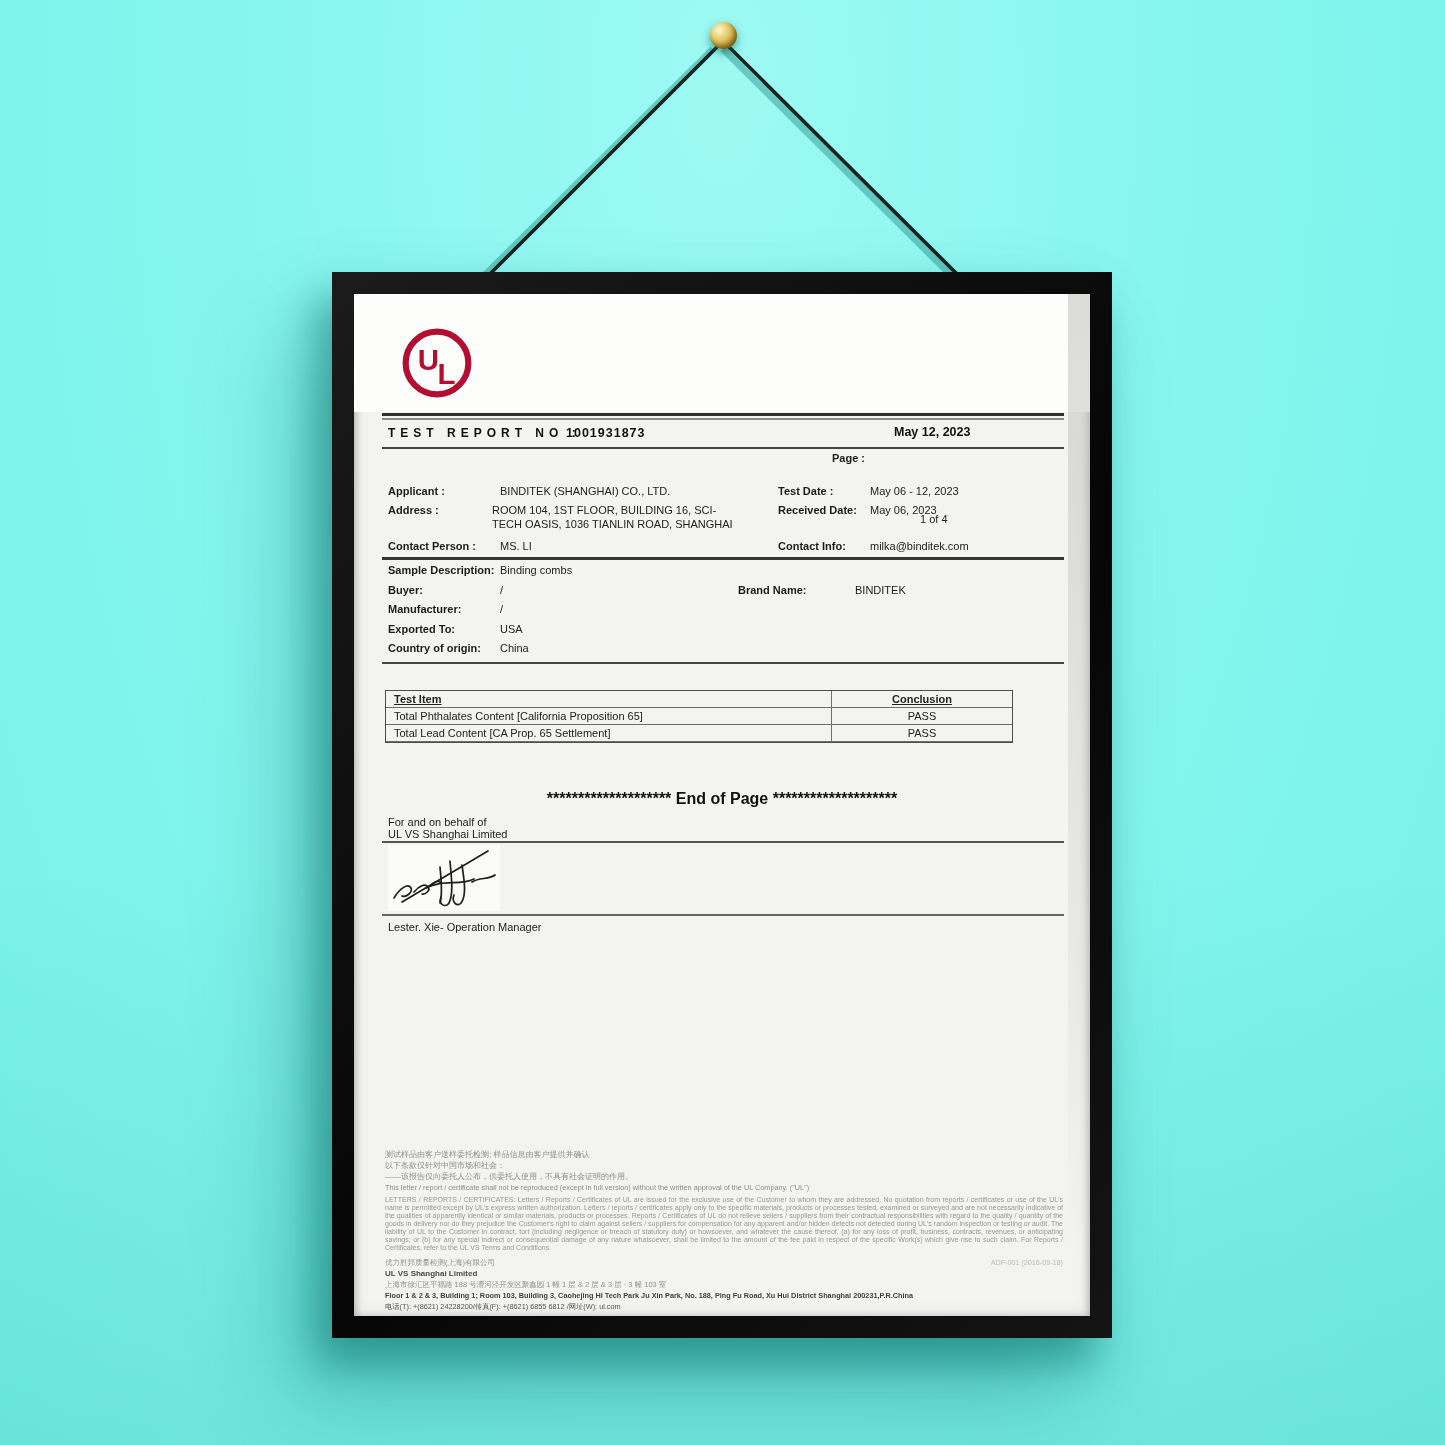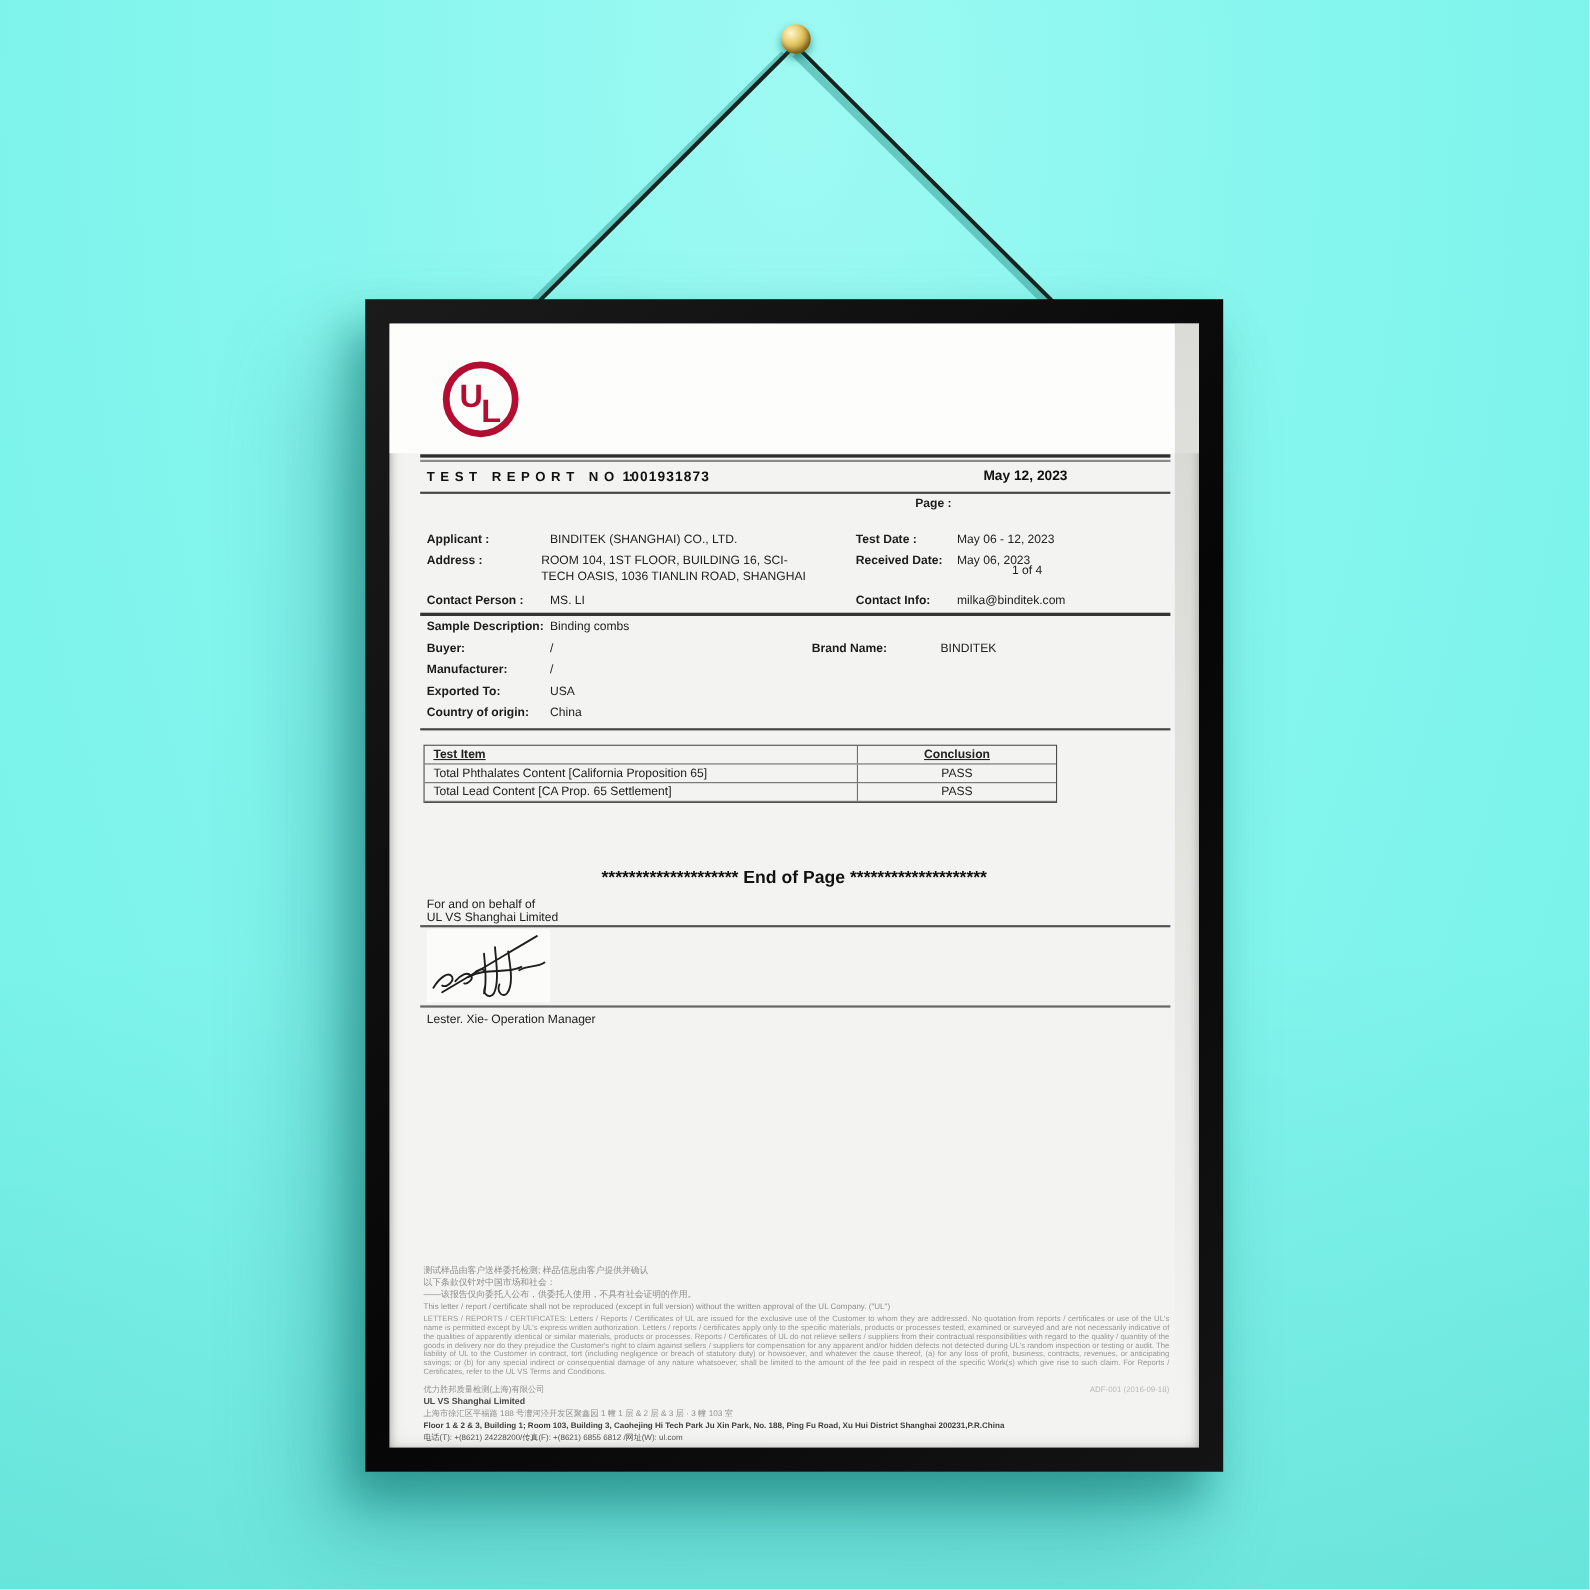--- a/index.html
+++ b/index.html
@@ -28,21 +28,21 @@
   .lbl{font-weight:bold;font-size:11px;color:#1c1c1c;}
   .val{font-size:11px;color:#222;}
   .hr{position:absolute;left:28px;width:682px;background:#3c3c3c;}
   
   .title{position:absolute;left:0;top:78px;width:100%;text-align:center;
     font-size:26px;font-weight:bold;color:#141414;letter-spacing:3px;word-spacing:14px;}
   .repno-label{font-weight:bold;font-size:12px;letter-spacing:5px;color:#111;}
   .repno-val{font-weight:bold;font-size:12.5px;letter-spacing:1px;color:#111;}
   .date-top{font-weight:bold;font-size:12.5px;color:#111;}
   
-  .ttable{position:absolute;left:31px;top:383px;width:576px;box-sizing:border-box;
+  .ttable{position:absolute;left:31px;top:396px;width:628px;box-sizing:border-box;
     border:1.5px solid #4e4e4e;background:transparent;font-size:11px;color:#222;}
   .trow{display:flex;border-bottom:1px solid #6e6e6e;}
   .tc-item{flex:1;padding:2px 0 2px 8px;box-sizing:border-box;}
   .tc-conc{width:181px;border-left:1px solid #6e6e6e;text-align:center;padding:2px 0;box-sizing:border-box;}
   .th{font-weight:bold;text-decoration:underline;}
   .remark{padding:3px 8px 5px 8px;}
   .remark-item{display:flex;margin:3px 0 0 18px;}
   .remark-num{width:24px;}
   .endline{position:absolute;left:0;top:496px;width:100%;text-align:center;
     font-size:16px;font-weight:bold;color:#111;}

